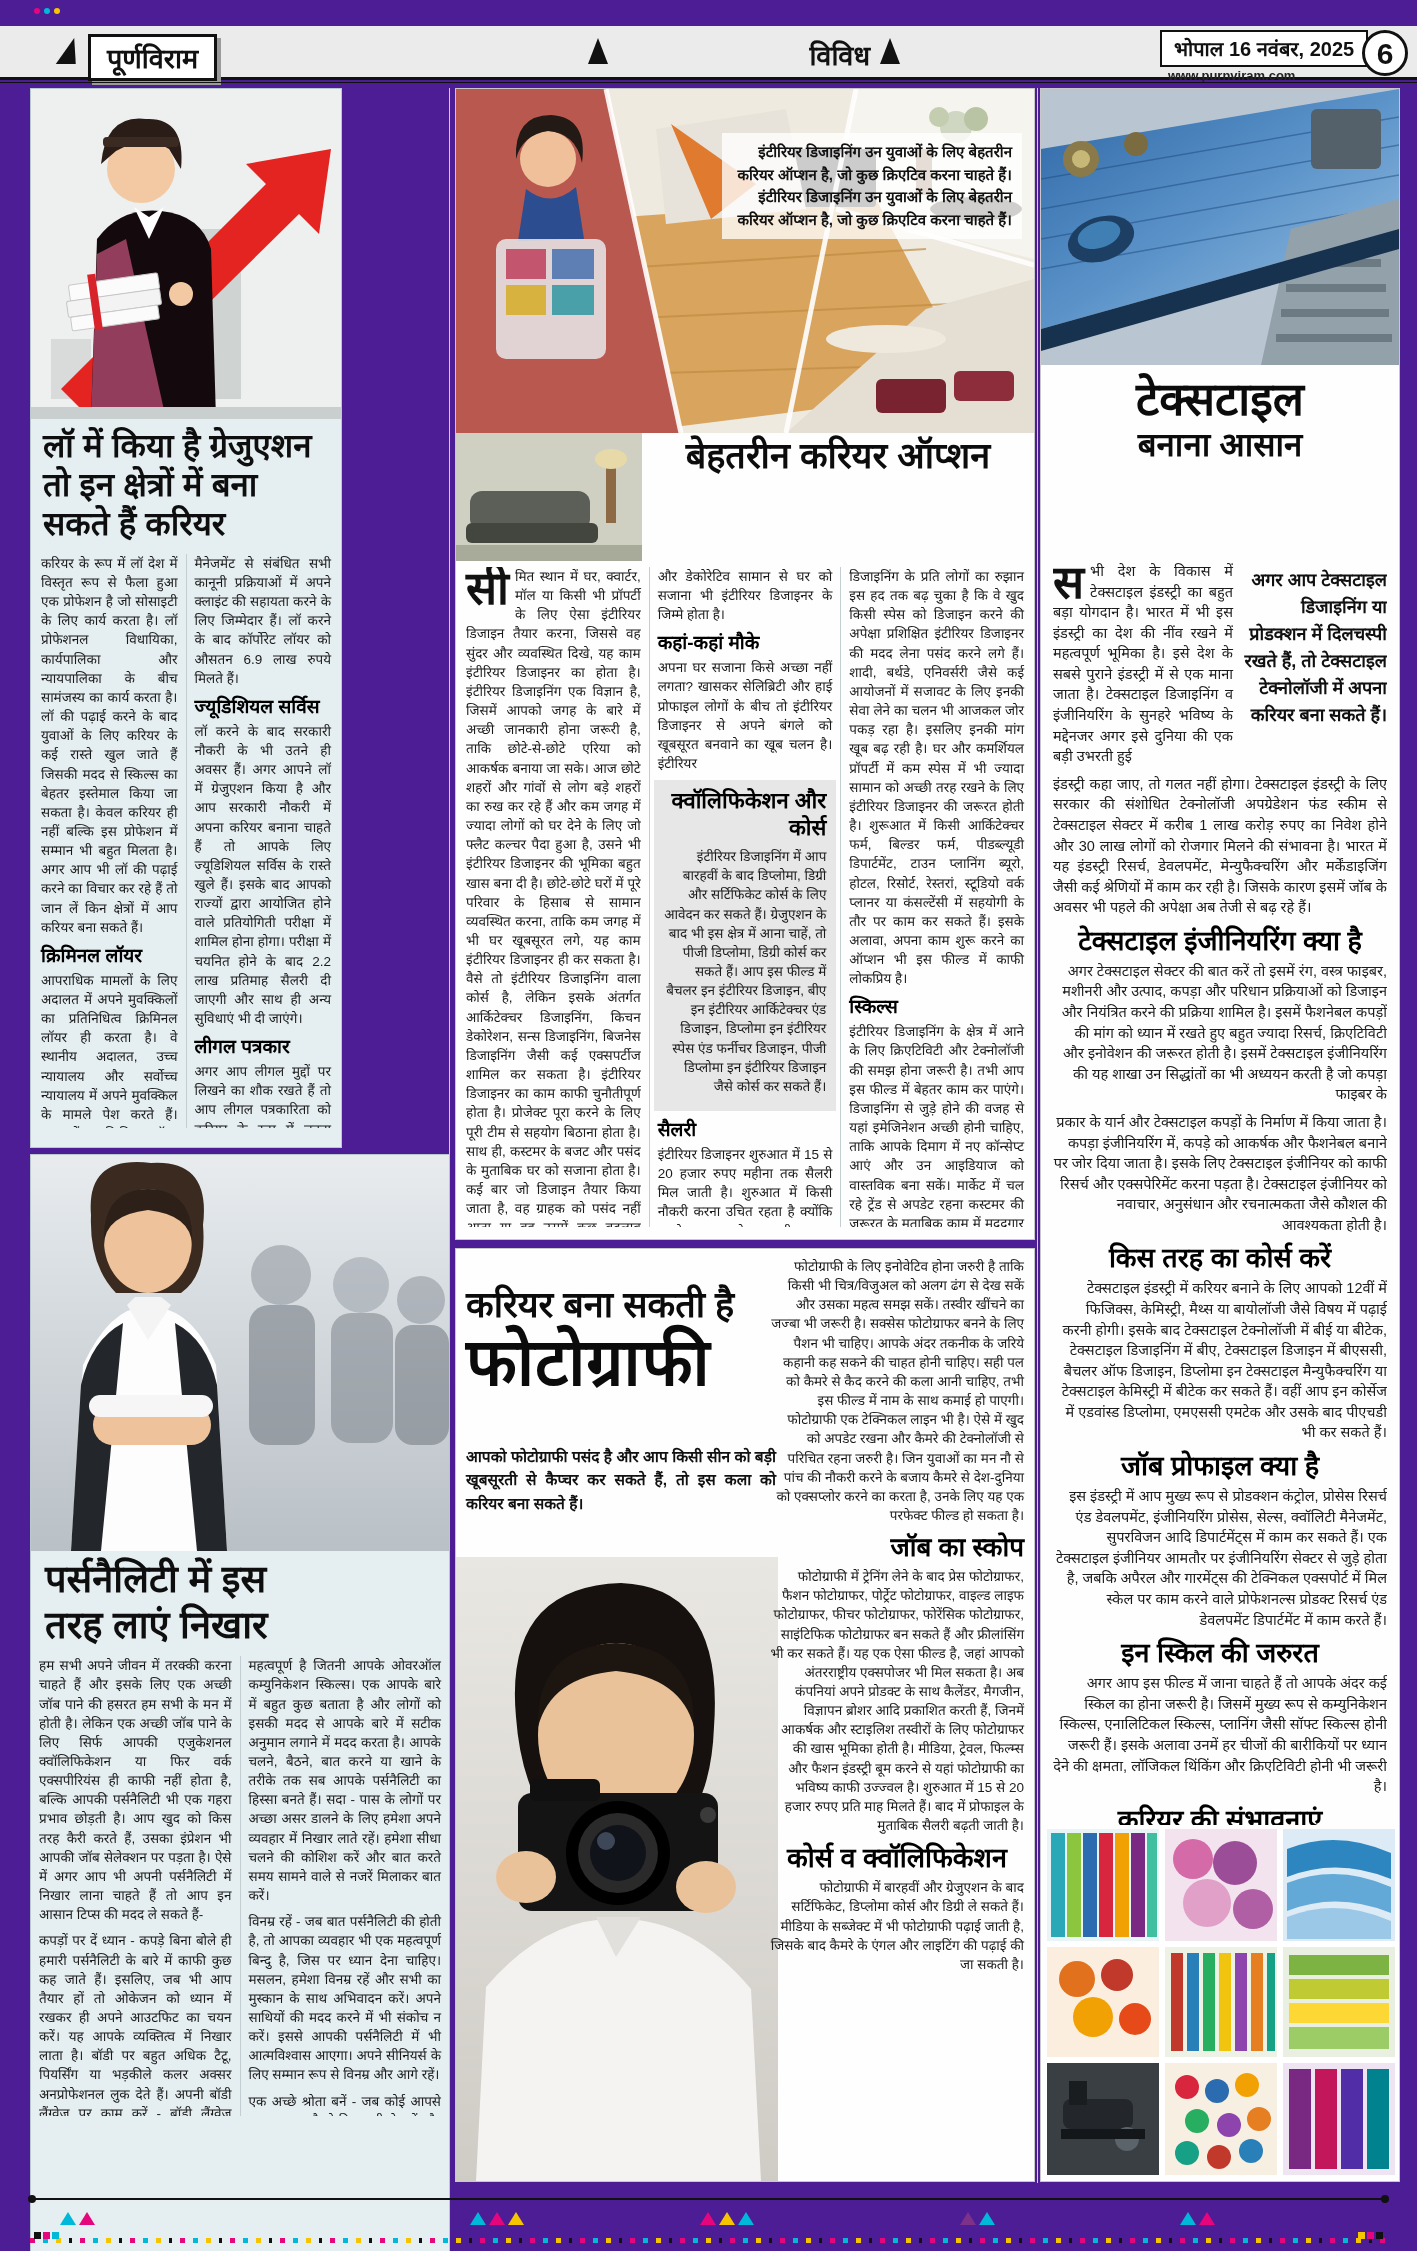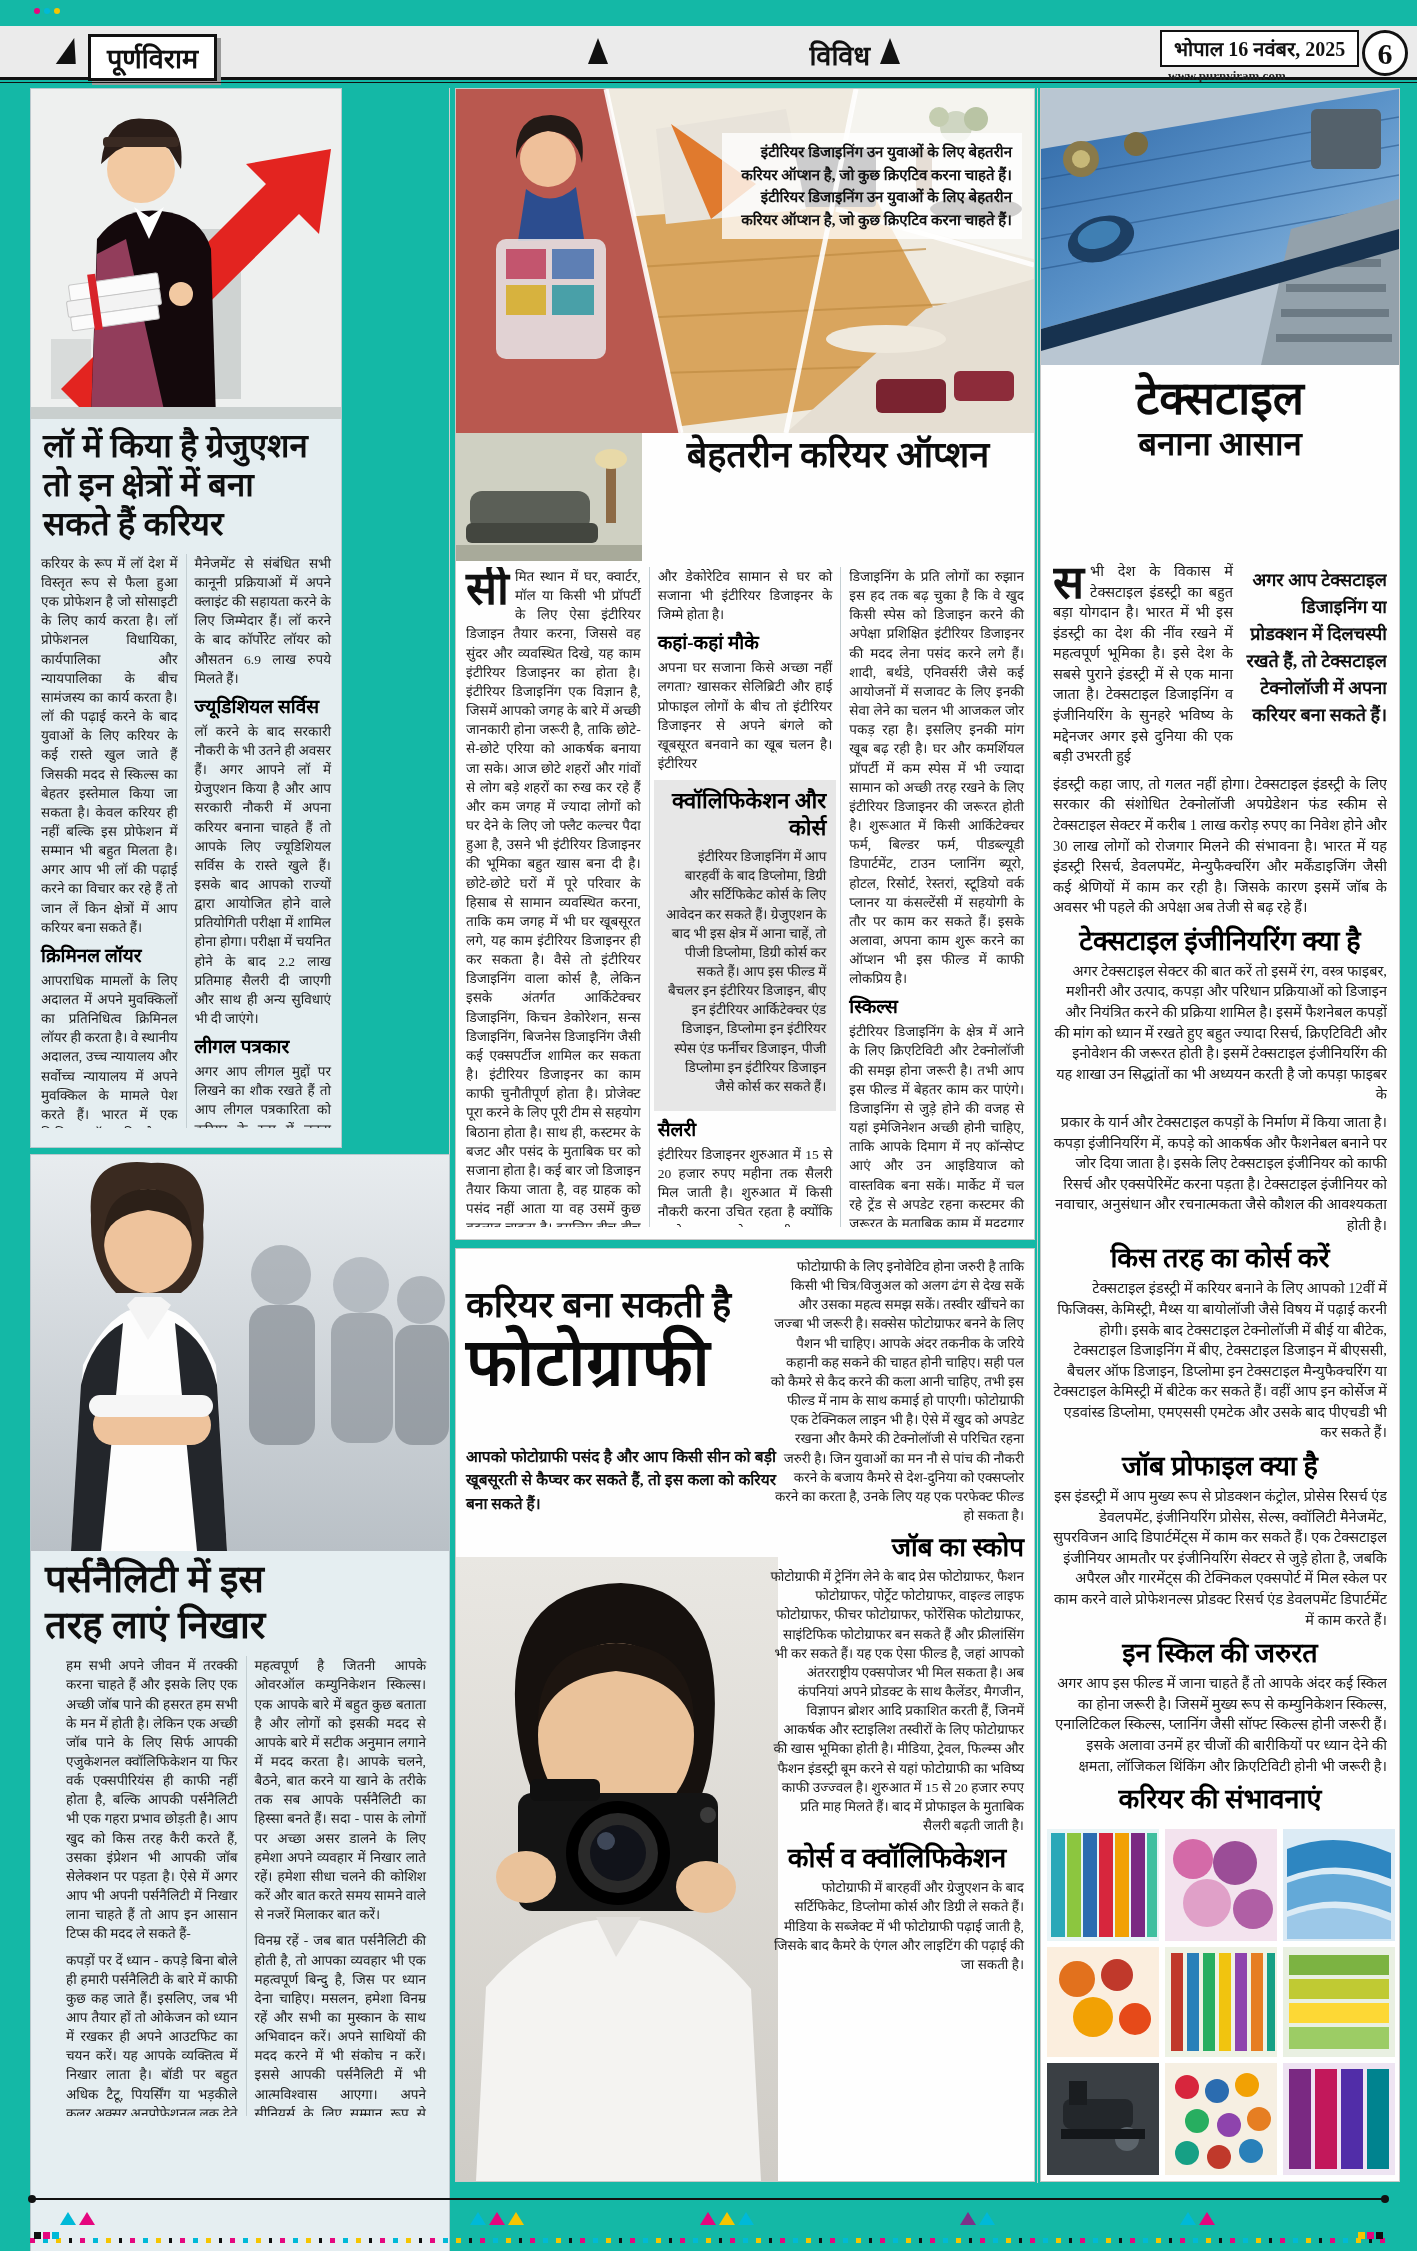--- a/index.html
+++ b/index.html
@@ -1,19 +1,19 @@
 <!DOCTYPE html>
 <html lang="hi"><head>
 <meta charset="utf-8">
 <title>पूर्णविराम</title>
 <style>
   html,body{margin:0;padding:0;background:#fff;}
   *{box-sizing:border-box;}
   body{font-family:"Liberation Sans", sans-serif;}
-  .page{position:relative;width:1417px;height:2251px;margin:0 auto;background:#14b8a6;overflow:hidden;font-family:Liberation Serif, serif;}
+  .page{position:relative;width:1417px;height:2251px;margin:0 auto;background:#4c1d95;overflow:hidden;}
 
   
   .topdots{position:absolute;left:34px;top:8px;display:flex;gap:4px;}
   .topdots span{width:6px;height:6px;border-radius:50%;display:inline-block;}
   .masthead{position:absolute;left:0;top:26px;width:1417px;height:54px;background:#ebebeb;border-bottom:3px solid #111;}
   .masthead:after{content:"";position:absolute;left:0;bottom:-6px;width:100%;border-bottom:1px solid #111;}
   .paper-box{position:absolute;left:88px;top:8px;background:#fff;border:3px solid #111;padding:2px 16px;font-size:27px;font-weight:bold;color:#111;box-shadow:4px 4px 0 #9a9a9a;}
   .tri-black{width:0;height:0;border-left:10px solid transparent;border-right:10px solid transparent;border-bottom:26px solid #111;position:absolute;top:12px;}
   .tri-left{left:60px;transform:skewX(-18deg);}
   .tri-mid-l{left:588px;}
@@ -38,21 +38,21 @@
   .dropcap{float:left;font-size:46px;line-height:.85;font-weight:bold;padding:2px 6px 0 0;color:#111;}
   .cols{display:flex;}
   .col{flex:1;overflow:hidden;padding:0 8px;}
   .col + .col{border-left:1px solid #c3ced2;}
 
   
   .law-headline{padding:8px 12px 4px;font-size:33px;font-weight:bold;line-height:1.18;color:#0e0e0e;}
   .law-cols{height:586px;padding:6px 2px;}
   
   .pers-headline{padding:6px 14px 4px;font-size:38px;font-weight:bold;line-height:1.2;color:#0e0e0e;}
-  .pers-cols{height:468px;padding:4px 15px;margin-left:12px;}
+  .pers-cols{height:468px;padding:4px 0;}
   
   .int-band{position:relative;height:128px;}
   .int-headline{position:absolute;left:188px;top:0;width:388px;text-align:center;font-size:36px;font-weight:bold;line-height:1.25;color:#0c0c0c;}
   .int-cols{height:672px;padding:6px 2px;}
   .caption-box{position:absolute;right:12px;top:44px;width:300px;background:rgba(255,255,255,.78);padding:8px 10px;font-size:15px;font-weight:bold;text-align:right;line-height:1.5;color:#111;}
   .graybox{background:#e7e7e7;padding:8px 10px;margin:6px -4px;}
   .graybox .gb-head{font-size:22px;font-weight:bold;text-align:right;line-height:1.2;margin-bottom:6px;}
   .graybox .para{text-align:right;}
   
   .photo-right{position:absolute;right:6px;top:8px;width:262px;bottom:6px;overflow:hidden;padding:0 4px;}

